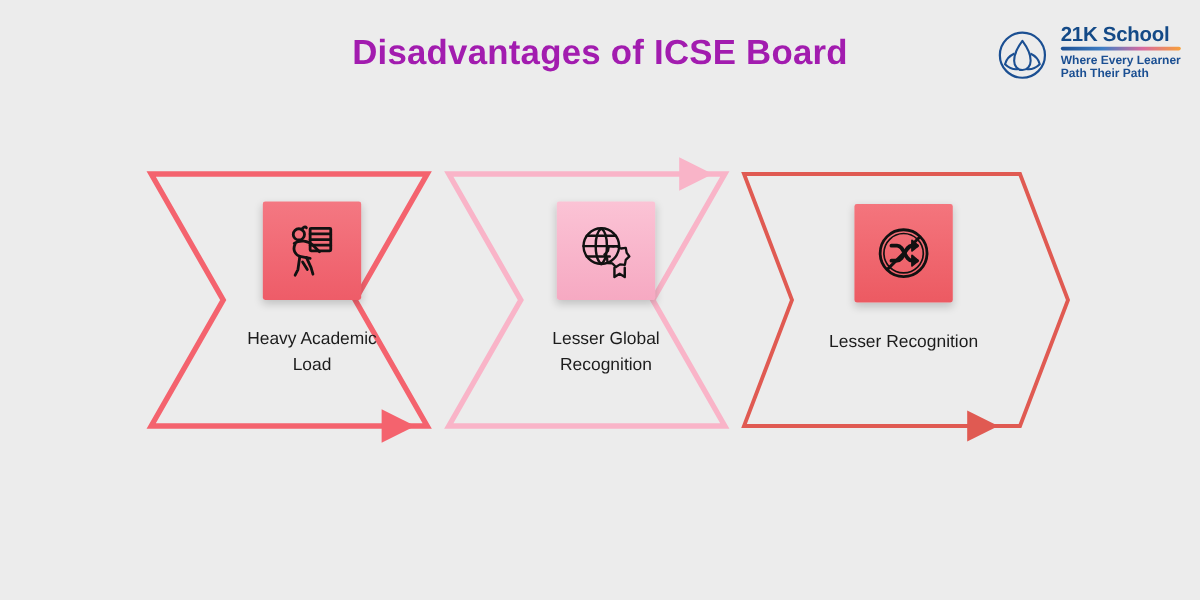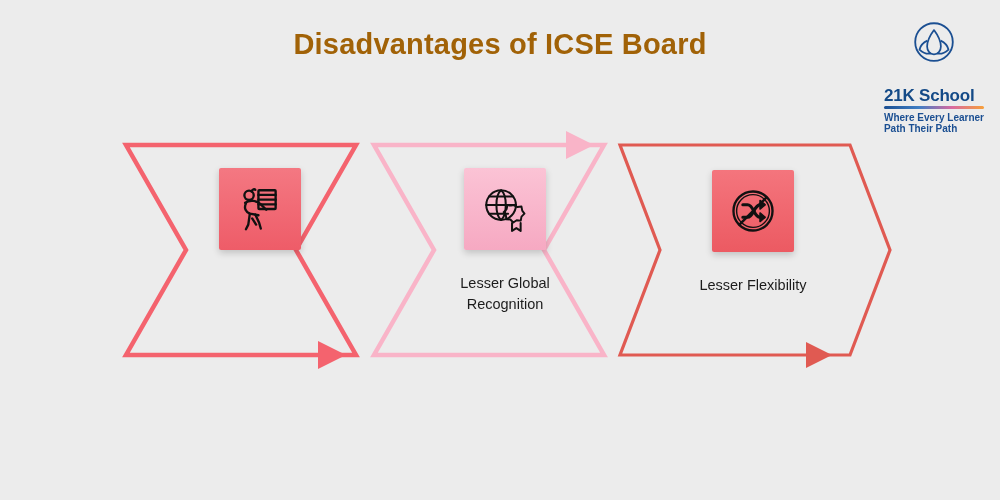--- a/index.html
+++ b/index.html
@@ -24,33 +24,32 @@
 
   
   .page-title {
     position: absolute;
     left: 0;
     top: 28px;
     width: 1000px;
     text-align: center;
     font-size: 29px;
     font-weight: bold;
-    color: #a16207;
+    color: #a21caf;
     letter-spacing: 0.2px;
   }
 
   
   .logo {
     position: absolute;
     right: 16px;
     top: 20px;
     display: flex;
-    align-items: center;
-    gap: 23px;
-    flex-direction: column;
+    align-items: flex-end;
+    gap: 10px;
   }
   .logo-mark {
     width: 44px;
     height: 44px;
     flex: 0 0 44px;
   }
   .logo-text {
     display: flex;
     flex-direction: column;
     justify-content: center;
@@ -173,20 +172,24 @@
           <rect x="30" y="8" width="22" height="24" rx="1"></rect>
           <path d="M30 14 H52 M30 20 H52 M30 26 H52"></path>
           <path d="M13 24 C19 20 28 21 33 26 L40 33"></path>
           <path d="M14 25 C11 31 14 36 19 38 L30 40"></path>
           <path d="M19 38 L17 52 L14 58"></path>
           <path d="M26 39 L31 50 L33 57"></path>
           <path d="M22 44 L27 52"></path>
         </g>
       </svg>
     </div>
+    <div class="step-label">
+      <div>Heavy Academic</div>
+      <div>Load</div>
+    </div>
   </div>
 
   <div class="step" id="step-1">
     <div class="icon-tile" style="background:linear-gradient(to bottom,#FBC3D5,#F6A9C2);">
       <svg viewBox="0 0 64 64">
         <g fill="none" stroke="#111" stroke-width="2.6" stroke-linecap="round" stroke-linejoin="round">
           <circle cx="27" cy="27" r="19"></circle>
           <path d="M27 8 C19 14 19 40 27 46 M27 8 C35 14 35 40 27 46"></path>
           <path d="M8 27 H46 M11.5 16 H42.5 M11.5 38 H36"></path>
           <path d="M45.5 28.5 L50.5 31.2 L56 30.5 L57 36 L60 40 L56 44 L55 49.5 L49.5 49 L45 52 L41 48 L35.5 47.5 L35 42 L32 38 L36 34 L37 28.5 L42 29.2 Z" transform="translate(-2,-2) scale(0.95) translate(2,2)"></path>
@@ -208,17 +211,17 @@
           <circle cx="32" cy="32" r="21" stroke-width="1.8"></circle>
           <path d="M19 24 L25 24 C29 24 31 28 33 32 C35 36 37 40 41 40 L46 40" stroke-width="4"></path>
           <path d="M19 40 L25 40 C29 40 31 36 33 32 C35 28 37 24 41 24 L46 24" stroke-width="4"></path>
           <path d="M41 18.5 L47.5 24 L41 29.5 Z" stroke-width="2" fill="#111"></path>
           <path d="M41 34.5 L47.5 40 L41 45.5 Z" stroke-width="2" fill="#111"></path>
           <path d="M15 49 L49 15" stroke-width="3.2"></path>
         </g>
       </svg>
     </div>
     <div class="step-label">
-      <div>Lesser Flexibility</div>
+      <div>Lesser Recognition</div>
     </div>
   </div>
 
 </div>
 
 </body></html>

